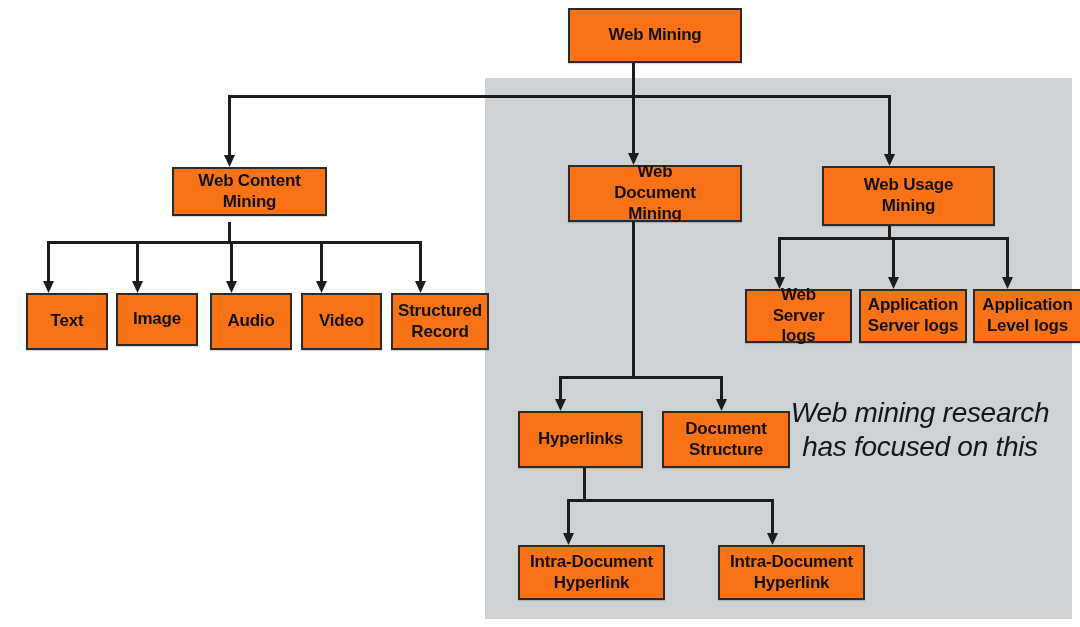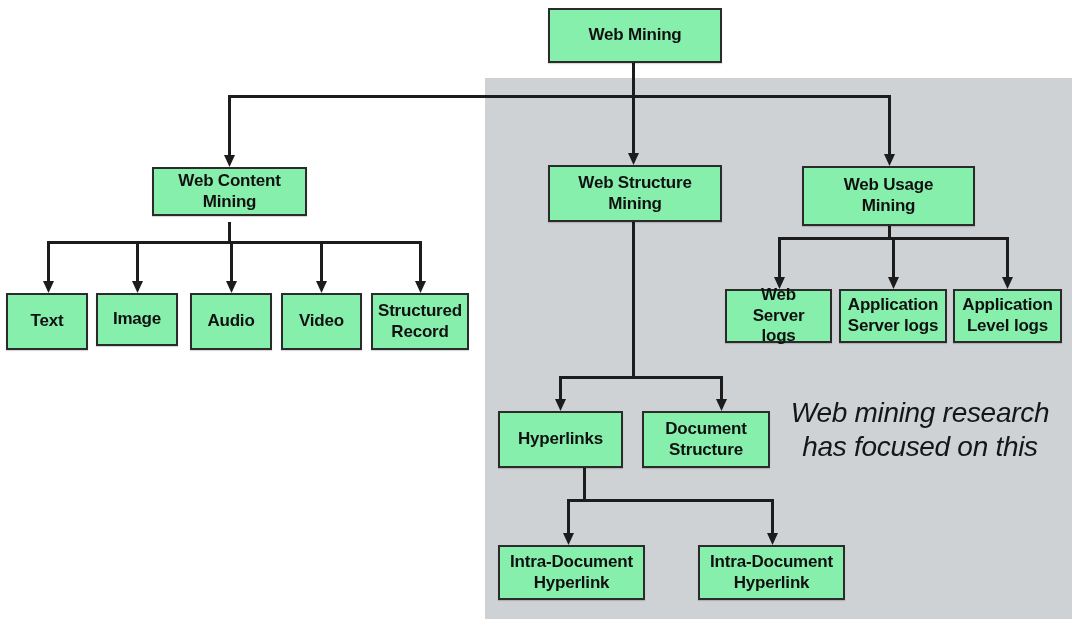--- a/index.html
+++ b/index.html
@@ -23,32 +23,33 @@
     left: 0; top: 0;
     width: 1080px; height: 627px;
   }
   svg.wires path.wire {
     stroke: #1c1c1c;
     stroke-width: 3;
     fill: none;
   }
   .node {
     position: absolute;
-    background: #86efac;
+    background: #f97316;
     border: 2px solid #2b2b2b;
     display: flex;
     align-items: center;
     justify-content: center;
     text-align: center;
     color: #111111;
     font-weight: 700;
     font-size: 17px;
     line-height: 1.22;
     letter-spacing: -0.2px;
     box-shadow: 0 1px 1px rgba(0,0,0,0.15);
+    margin-left: 20px;
   }
   .node .lbl { display: inline-block; padding: 0 3px; }
   .annotation {
     position: absolute;
     left: 772px; top: 396px;
     width: 296px;
     text-align: center;
     color: #161616;
     font-style: italic;
     font-weight: 400;
@@ -103,21 +104,21 @@
 
   <div class="node" style="left:548px;top:8px;width:174px;height:55px">
     <span class="lbl">Web Mining</span>
   </div>
 
   <div class="node" style="left:152px;top:167px;width:155px;height:49px">
     <span class="lbl" style="max-width:110px">Web Content Mining</span>
   </div>
 
   <div class="node" style="left:548px;top:165px;width:174px;height:57px">
-    <span class="lbl" style="max-width:125px">Web Structure Mining</span>
+    <span class="lbl" style="max-width:125px">Web Document Mining</span>
   </div>
 
   <div class="node" style="left:802px;top:166px;width:173px;height:60px">
     <span class="lbl" style="max-width:100px">Web Usage Mining</span>
   </div>
 
   <div class="node" style="left:6px;top:293px;width:82px;height:57px">
     <span class="lbl">Text</span>
   </div>
 

